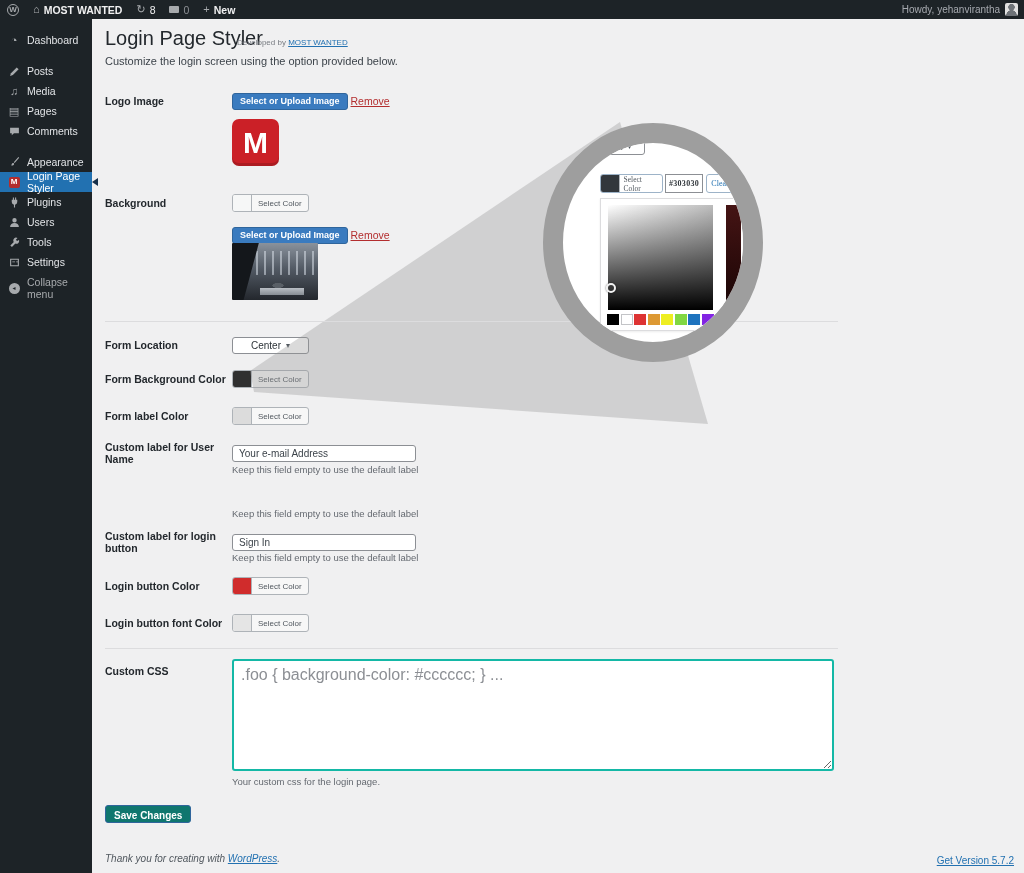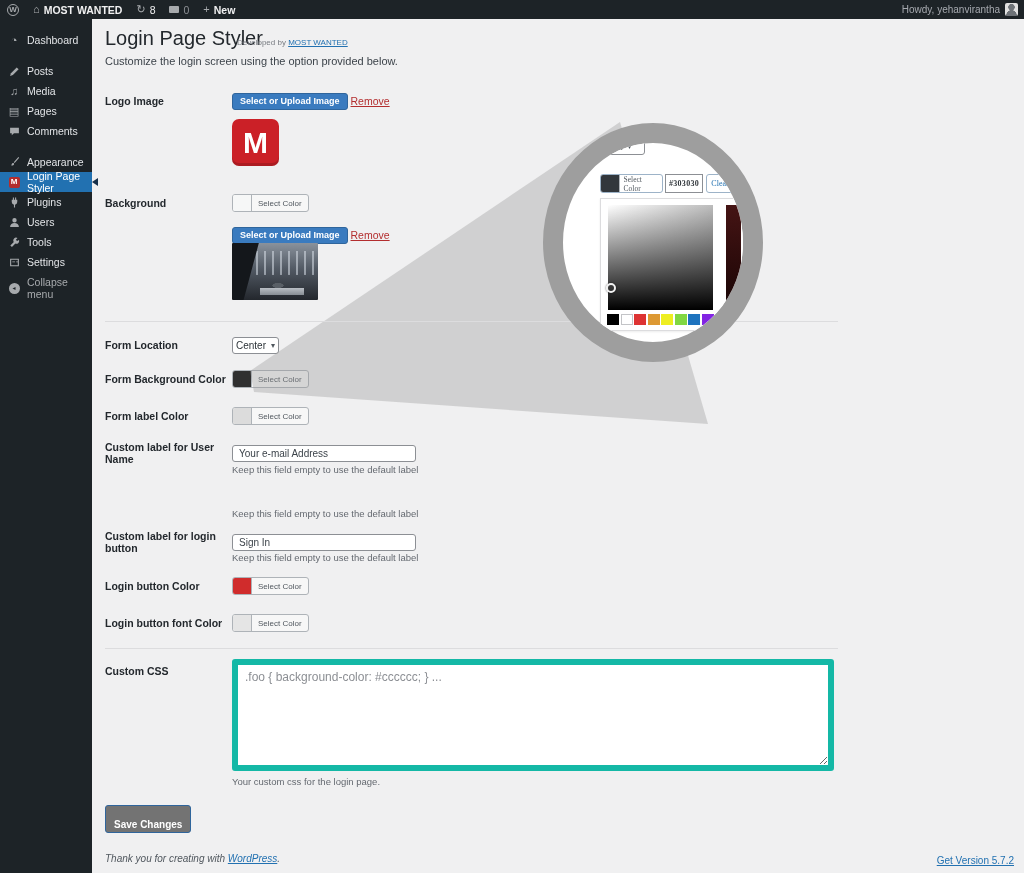--- a/index.html
+++ b/index.html
@@ -49,46 +49,46 @@
   .row { position:absolute; left:105px; display:flex; align-items:center; height:18px; }
   .rlabel { width:127px; flex:none; font-size:10.5px; font-weight:700; color:#23282d; }
   .btn-primary { background:#3a7bbf; border:1px solid #2f659c; border-radius:3px; color:#fff;
                  font-size:9px; font-weight:700; height:17px; line-height:15px; padding:0 7px; cursor:pointer; white-space:nowrap; }
   .remove { margin-left:3px; color:#b32d2e; font-size:10.5px; text-decoration:underline; cursor:pointer; }
   .color-btn { display:flex; height:18px; border:1px solid #aeb3b8; border-radius:3px; background:#f7f7f7;
                overflow:hidden; cursor:pointer; }
   .swatch { width:19px; border-right:1px solid #aeb3b8; }
   .cb-label { font-size:8px; color:#50575e; padding:0 6px; display:flex; align-items:center; }
   .select { display:flex; align-items:center; gap:5px; height:17px; background:#fff; border:1px solid #8c8f94;
-            border-radius:3px; padding:0 3px; font-size:10px; color:#2c3338; cursor:pointer; }
+            border-radius:3px; padding:0 18px; font-size:10px; color:#2c3338; cursor:pointer; }
   .chev { font-size:8px; color:#50575e; }
   .txt { width:184px; height:17px; border:1px solid #8c8f94; border-radius:3px; background:#fff;
          font-family:inherit; font-size:10px; color:#3c434a; padding:0 6px; }
   .helper { position:absolute; left:232px; font-size:9.5px; color:#646970; }
   .hr { position:absolute; left:105px; width:733px; height:1px; background:#dcdcde; z-index:5; }
   .logo-img { position:absolute; left:232px; top:119px; width:47px; height:47px; background:#cb2027;
               border-radius:7px; color:#fff; font-size:30px; font-weight:700; display:flex; align-items:center;
               justify-content:center; box-shadow:inset 0 -3px 0 rgba(0,0,0,.15); }
   .thumb { position:absolute; left:232px; top:243px; width:86px; height:57px; border-radius:1px;
            background-image:
              linear-gradient(#b9bec4,#878d94), 
              radial-gradient(ellipse 9px 4px at 50% 50%, #595f66 60%, transparent 65%),
              linear-gradient(105deg, #14171b 0 26%, transparent 27%),
              repeating-linear-gradient(90deg, rgba(215,222,230,.55) 0 2px, rgba(120,130,140,0) 2px 8px),
              linear-gradient(180deg, #8a929c 0%, #525a64 45%, #23272d 100%);
            background-size: 44px 7px, 20px 9px, 100% 100%, 100% 42%, 100% 100%;
            background-position: 28px 45px, 36px 38px, 0 0, 0 8px, 0 0;
            background-repeat: no-repeat; }
-  .css-area { width:602px; height:112px; border:6px solid #14b8a6; border-radius:3px; background:#fff;
-              font-family:inherit; font-size:12px; color:#3c434a; padding:5px 7px; resize:both; }
+  .css-area { width:602px; height:112px; border:2px solid #14b8a6; border-radius:3px; background:#fff;
+              font-family:inherit; font-size:16px; color:#3c434a; padding:5px 7px; resize:both; }
   .css-area::placeholder { color:#8c8f94; }
   .row-top { align-items:flex-start; height:auto; }
   .row-top .rlabel { padding-top:6px; }
-  .save-btn { position:absolute; left:105px; top:805px; background:#737373; border:1px solid #2f659c;
-              border-radius:3px; color:#fff; font-size:10px; font-weight:700; height:18px; padding:13px 8px; cursor:pointer; }
+  .save-btn { position:absolute; left:105px; top:805px; background:#0f766e; border:1px solid #2f659c;
+              border-radius:3px; color:#fff; font-size:10px; font-weight:700; height:18px; padding:4px 8px; cursor:pointer; }
   .footer-left { position:absolute; left:105px; top:853px; font-size:10px; font-style:italic; color:#50575e; }
   .footer-left a { color:#2271b1; text-decoration:underline; cursor:pointer; font-style:italic; }
   .footer-right { position:absolute; right:10px; top:855px; font-size:10px; color:#2271b1;
                   text-decoration:underline; cursor:pointer;text-align:right; }
 
   
   .beam { position:absolute; left:0; top:0; width:1024px; height:873px; z-index:4;
           background:rgba(150,150,150,.35);
           clip-path:polygon(250px 371px, 620px 122px, 708px 424px, 254px 392px); }
   .mag { position:absolute; left:543px; top:123px; width:220px; height:239px; border:20px solid #9e9e9e;

